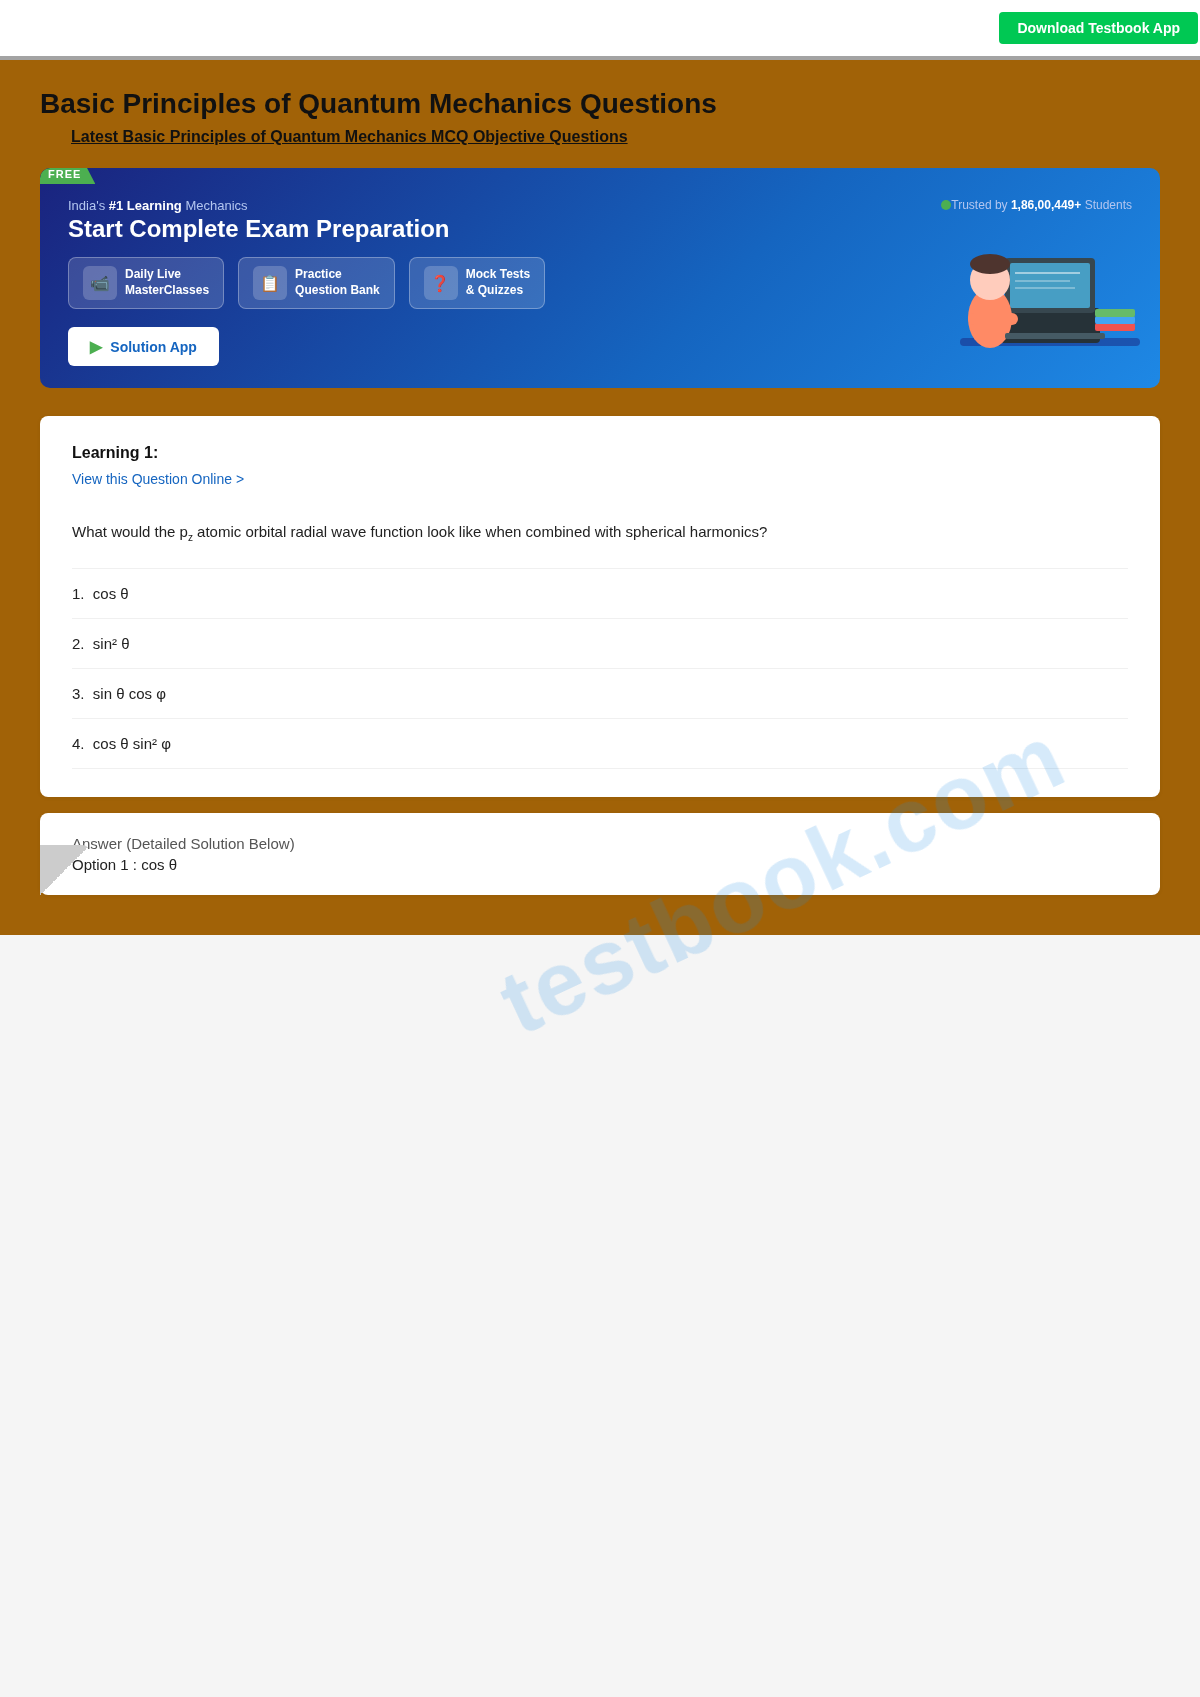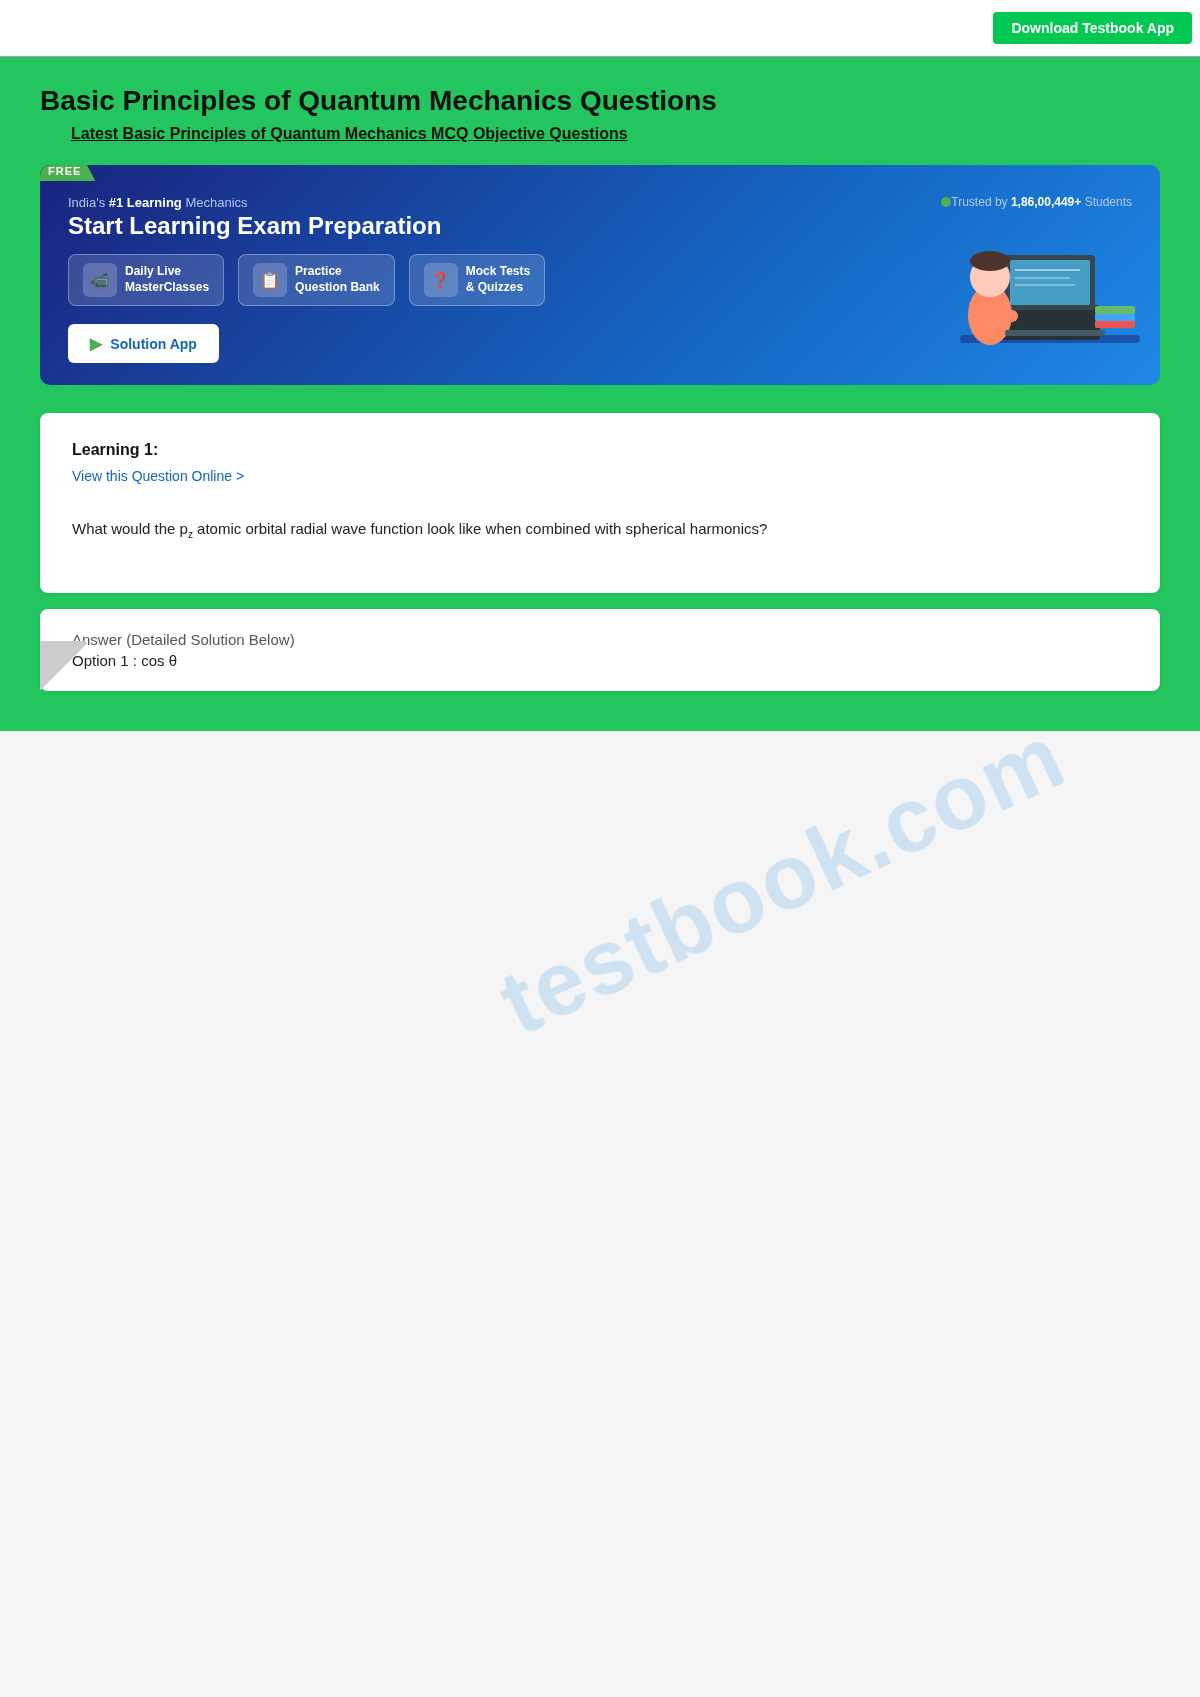--- a/index.html
+++ b/index.html
@@ -9,40 +9,40 @@
       color: #333;
       width: 1200px;
       min-height: 1697px;
       position: relative;
       overflow-x: hidden;
     }
 
     
     .top-bar {
       background: #fff;
-      padding: 12px 8px;
+      padding: 12px 2px;
       display: flex;
       justify-content: flex-end;
-      border-bottom: 1px solid #a3a3a3;
+      border-bottom: 4px solid #a3a3a3;
     }
     .download-btn {
       background: #00c853;
       color: #fff;
       border: none;
       padding: 8px 18px;
       border-radius: 4px;
       font-size: 14px;
       cursor: pointer;
       font-weight: 600;
     }
 
     
     .main-content {
       padding: 28px 40px 40px 40px;
-      background: #22c55e;
+      background: #a16207;
     }
 
     
     .page-title {
       font-size: 28px;
       font-weight: 800;
       color: #111;
       margin-bottom: 8px;
     }
     .page-subtitle {
@@ -309,21 +309,21 @@
   <div class="page-subtitle">Latest Basic Principles of Quantum Mechanics MCQ Objective Questions</div>
 
   <div class="banner">
     <div class="free-badge">FREE</div>
 
     <div class="banner-top">
       <div class="banner-left">
         <div class="banner-tagline">
           <span>India's </span><strong>#1 Learning</strong><span> Mechanics</span>
         </div>
-        <div class="banner-heading">Start Learning Exam Preparation</div>
+        <div class="banner-heading">Start Complete Exam Preparation</div>
 
         <div class="banner-features">
           <div class="feature-btn">
             <div class="feature-icon">📹</div>
             <div class="feature-text">Daily Live<br>MasterClasses</div>
           </div>
           <div class="feature-btn">
             <div class="feature-icon">📋</div>
             <div class="feature-text">Practice<br>Question Bank</div>
           </div>
@@ -379,20 +379,26 @@
   </div>
 
   <div class="question-card">
     <div class="question-number">Learning 1:</div>
     <a class="view-online-link" href="#">View this Question Online &gt;</a>
 
     <div class="question-text">
       What would the p<sub>z</sub> atomic orbital radial wave function look like when combined with spherical harmonics?
     </div>
 
+    <ul class="options-list">
+      <li class="option-item">1.&nbsp;&nbsp;cos θ</li>
+      <li class="option-item">2.&nbsp;&nbsp;sin² θ</li>
+      <li class="option-item">3.&nbsp;&nbsp;sin θ cos φ</li>
+      <li class="option-item">4.&nbsp;&nbsp;cos θ sin² φ</li>
+    </ul>
   </div>
 
   <div class="answer-section">
     <div class="answer-label">
       <span>Answer</span> <span>(Detailed Solution Below)</span>
     </div>
     <div class="answer-value">Option 1 : cos θ</div>
 
     <div class="fold-corner"></div>
   </div>

